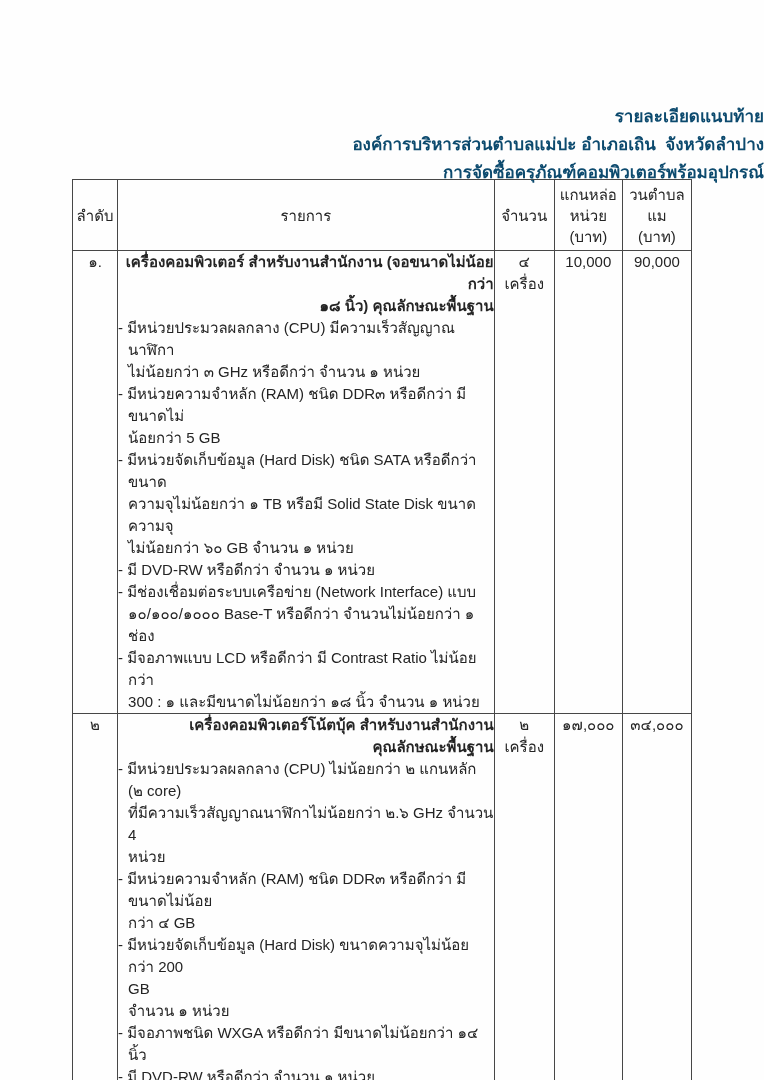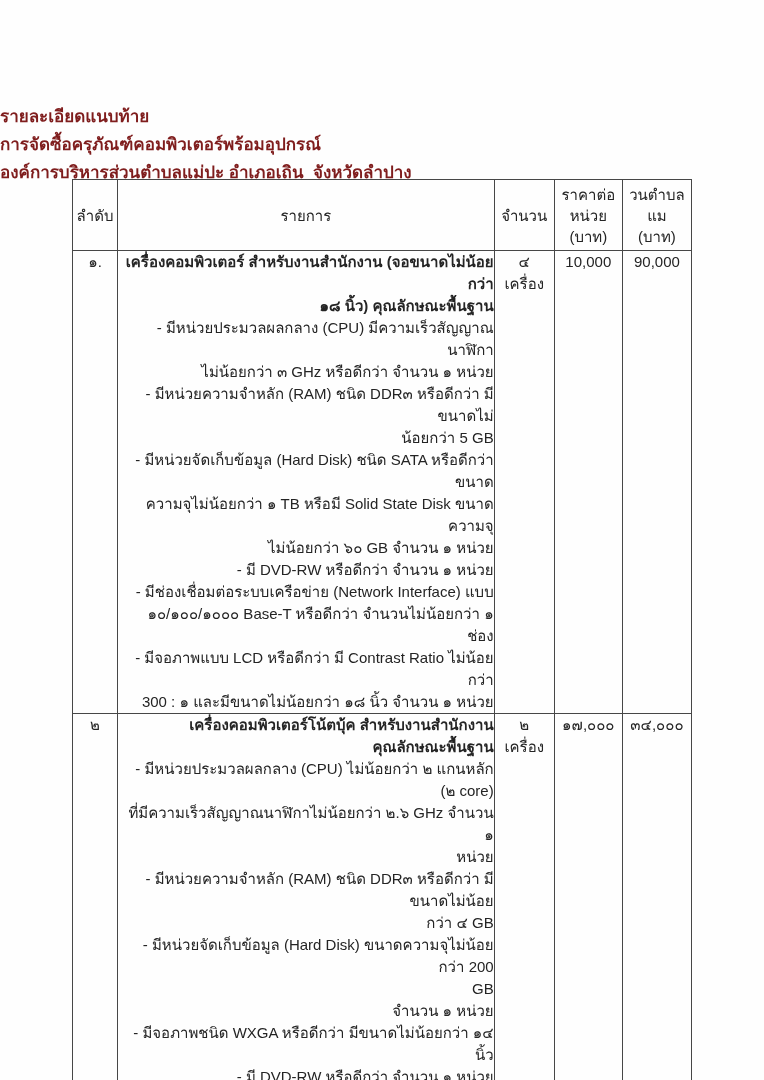--- a/index.html
+++ b/index.html
@@ -14,25 +14,25 @@
     background: #fefefe;
     font-family: "Liberation Sans", sans-serif;
     color: #1f1f1f;
     overflow: hidden;
   }
   .doc-title {
     position: absolute;
     top: 103px;
     left: 0;
     width: 100%;
-    text-align: left;
+    text-align: right;
     font-weight: bold;
     font-size: 17px;
     line-height: 28px;
-    color: #7f1d1d;
+    color: #0c4a6e;
   }
   .doc-title div { white-space: pre-wrap; }
   table.spec-table {
     position: absolute;
     top: 179px;
     left: 72px;
     width: 620px;
     border-collapse: collapse;
     table-layout: fixed;
   }
@@ -68,55 +68,54 @@
   }
   .item-title {
     font-weight: bold;
     white-space: pre-line;
     text-align: right;
   }
   .spec {
     padding-left: 10px;
     text-indent: -10px;
     white-space: pre-line;
-    text-align: right;
   }
   .cell-qty, .cell-price {
     text-align: center;
     padding-top: 7px;
     white-space: pre-line;
   }
   tr.row-1 { height: 344px; }
   tr.row-2 { height: 376px; }
 </style>
 </head>
 <body>
 
 <div class="page">
 
   <div class="doc-title">
     <div>รายละเอียดแนบท้าย</div>
+    <div>องค์การบริหารส่วนตำบลแม่ปะ อำเภอเถิน  จังหวัดลำปาง</div>
     <div>การจัดซื้อครุภัณฑ์คอมพิวเตอร์พร้อมอุปกรณ์</div>
-    <div>องค์การบริหารส่วนตำบลแม่ปะ อำเภอเถิน  จังหวัดลำปาง</div>
   </div>
 
   <table class="spec-table">
     <colgroup>
       <col class="col-no">
       <col class="col-item">
       <col class="col-qty">
       <col class="col-unit">
       <col class="col-total">
     </colgroup>
     <thead>
       <tr>
         <th>ลำดับ</th>
         <th>รายการ</th>
         <th>จำนวน</th>
-        <th>ราคาต่อ
+        <th>แกนหล่อ
 หน่วย
 (บาท)</th>
         <th>วนตำบลแม
 (บาท)</th>
       </tr>
     </thead>
     <tbody>
       <tr class="row-1">
         <td class="cell-no">๑.</td>
         <td class="cell-item">
@@ -139,21 +138,21 @@
 เครื่อง</td>
         <td class="cell-price">10,000</td>
         <td class="cell-price">90,000</td>
       </tr>
       <tr class="row-2">
         <td class="cell-no">๒</td>
         <td class="cell-item">
           <div class="item-title">เครื่องคอมพิวเตอร์โน้ตบุ้ค สำหรับงานสำนักงาน
 คุณลักษณะพื้นฐาน</div>
           <div class="spec">- มีหน่วยประมวลผลกลาง (CPU) ไม่น้อยกว่า ๒ แกนหลัก (๒ core)
-ที่มีความเร็วสัญญาณนาฬิกาไม่น้อยกว่า ๒.๖ GHz จำนวน ๑
+ที่มีความเร็วสัญญาณนาฬิกาไม่น้อยกว่า ๒.๖ GHz จำนวน 4
 หน่วย</div>
           <div class="spec">- มีหน่วยความจำหลัก (RAM) ชนิด DDR๓ หรือดีกว่า มีขนาดไม่น้อย
 กว่า ๔ GB</div>
           <div class="spec">- มีหน่วยจัดเก็บข้อมูล (Hard Disk) ขนาดความจุไม่น้อยกว่า 200
 GB
 จำนวน ๑ หน่วย</div>
           <div class="spec">- มีจอภาพชนิด WXGA หรือดีกว่า มีขนาดไม่น้อยกว่า ๑๔ นิ้ว</div>
           <div class="spec">- มี DVD-RW หรือดีกว่า จำนวน ๑ หน่วย</div>
 
         </td>

